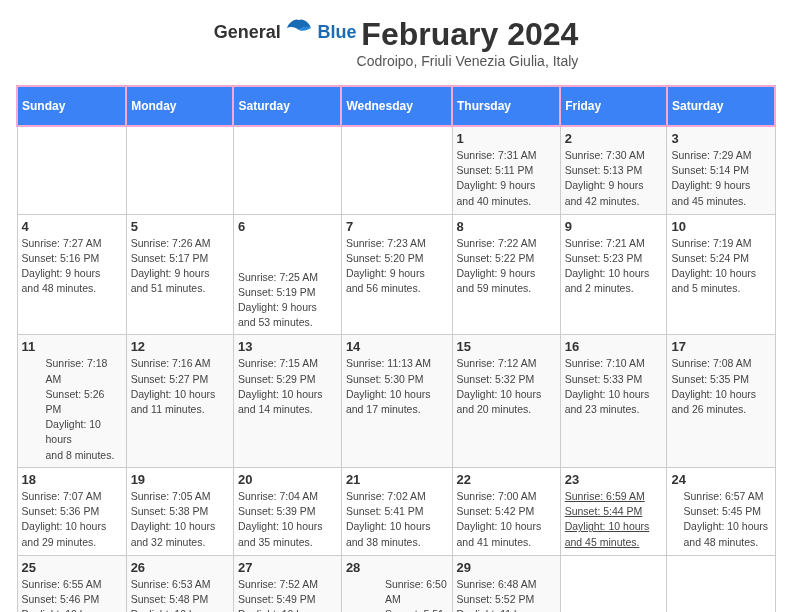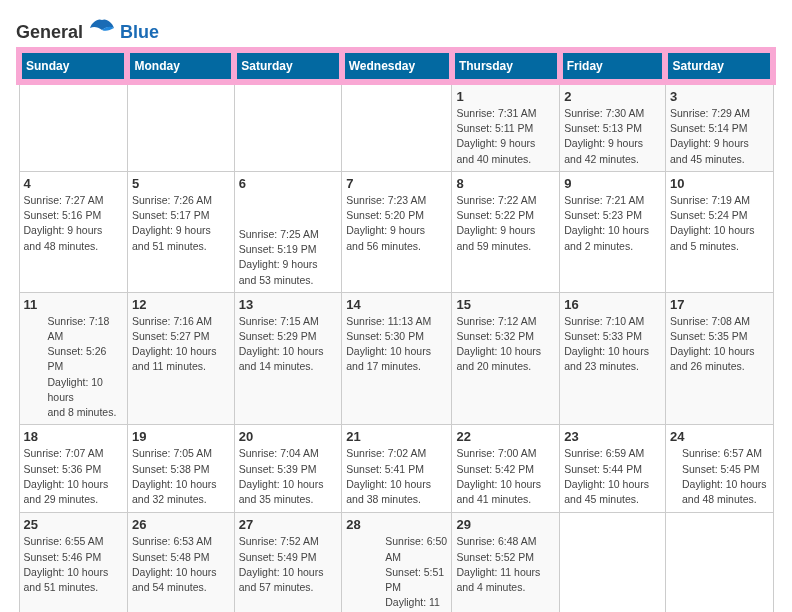--- a/index.html
+++ b/index.html
@@ -5,23 +5,23 @@
     * { box-sizing: border-box; margin: 0; padding: 0; }
     body {
       font-family: Arial, sans-serif;
       background: #fff;
       width: 792px;
       min-height: 612px;
       padding: 16px;
     }
     .header-area {
       display: flex;
-      justify-content: space-between;
+      justify-content: center;
       align-items: flex-start;
-      margin-bottom: 4px;
+      margin-bottom: 16px;
     }
     .logo {
       display: flex;
       align-items: center;
       gap: 4px;
     }
     .logo-text-general {
       font-size: 18px;
       font-weight: bold;
       color: #333;
@@ -46,27 +46,27 @@
     .subtitle {
       font-size: 14px;
       color: #555;
     }
     table {
       width: 100%;
       border-collapse: collapse;
       font-size: 11px;
     }
     thead tr th {
-      background: #0369a1;
+      background: #3b82f6;
       color: #fff;
-      padding: 6px 4px;
+      padding: 12px 4px;
       text-align: left;
       font-size: 12px;
       font-weight: bold;
-      border: 6px solid #f9a8d4;
+      border: 2px solid #f9a8d4;
     }
     tbody tr td {
       border: 1px solid #ccc;
       vertical-align: top;
       padding: 4px;
       height: 88px;
       width: 113px;
     }
     tbody tr:nth-child(odd) td {
       background: #f9f9f9;
@@ -97,20 +97,24 @@
   <div class="logo">
     <div>
       <span class="logo-text-general">General</span>
       <svg class="logo-bird" viewBox="0 0 28 22" xmlns="http://www.w3.org/2000/svg">
         <path d="M14 4 C10 2, 4 6, 2 12 C6 10, 10 11, 14 14 C18 11, 22 10, 26 12 C24 6, 18 2, 14 4 Z" fill="#1a6bb5"></path>
         <path d="M14 14 C14 14, 20 8, 26 12 C22 14, 18 16, 14 14 Z" fill="#2288dd"></path>
       </svg>
       <span class="logo-text-blue">Blue</span>
     </div>
   </div>
+  <div class="title-area">
+    <div class="main-title">February 2024</div>
+    <div class="subtitle">Codroipo, Friuli Venezia Giulia, Italy</div>
+  </div>
 </div>
 
 <table>
   <thead>
     <tr>
     <th>Sunday</th>
         <th>Monday</th>
         <th>Saturday</th>
         <th>Wednesday</th>
         <th>Thursday</th>
@@ -279,21 +283,21 @@
         </td>
         <td>
           <span class="day-number">22</span>
           <div class="day-info" style="white-space: pre-line;">Sunrise: 7:00 AM
 Sunset: 5:42 PM
 Daylight: 10 hours
 and 41 minutes.</div>
         </td>
         <td>
           <span class="day-number">23</span>
-          <div class="day-info" style="white-space: pre-line;">Sunrise: 6:59 AM
+          <div class="day-info" style="white-space: pre-line; text-decoration: underline;">Sunrise: 6:59 AM
 Sunset: 5:44 PM
 Daylight: 10 hours
 and 45 minutes.</div>
         </td>
         <td>
           <span class="day-number">24</span>
           <div class="day-info" style="white-space: pre-line; margin-left: 12px;">Sunrise: 6:57 AM
 Sunset: 5:45 PM
 Daylight: 10 hours
 and 48 minutes.</div>

